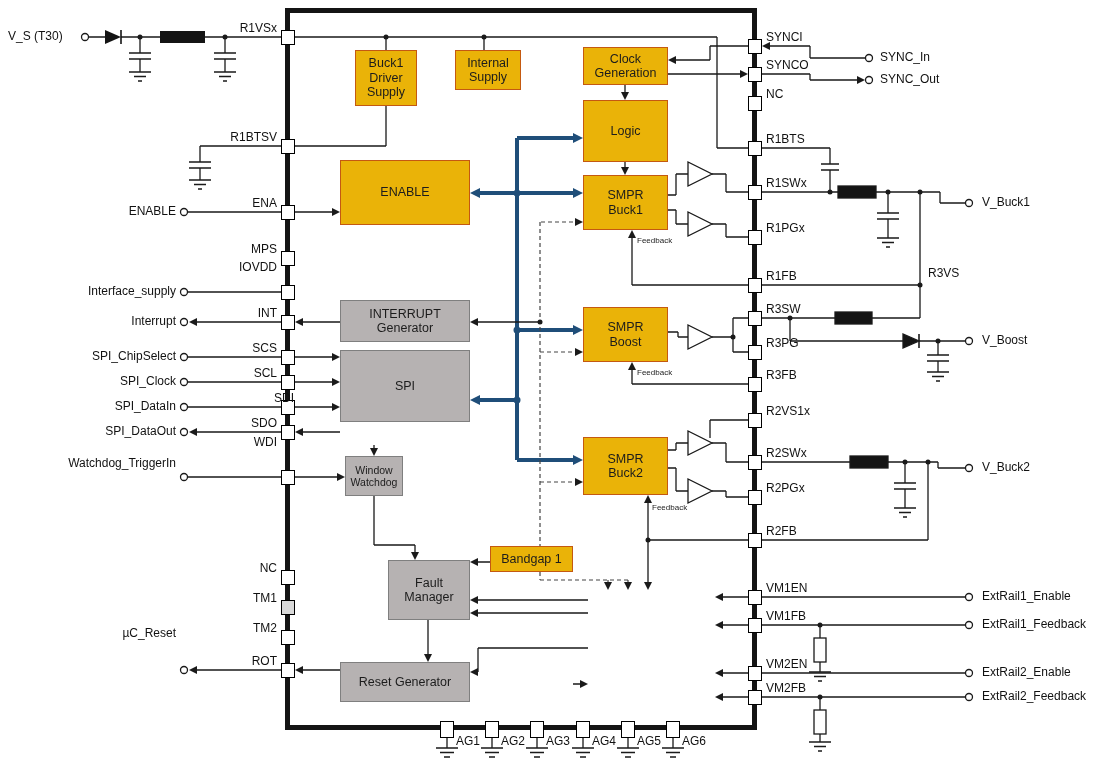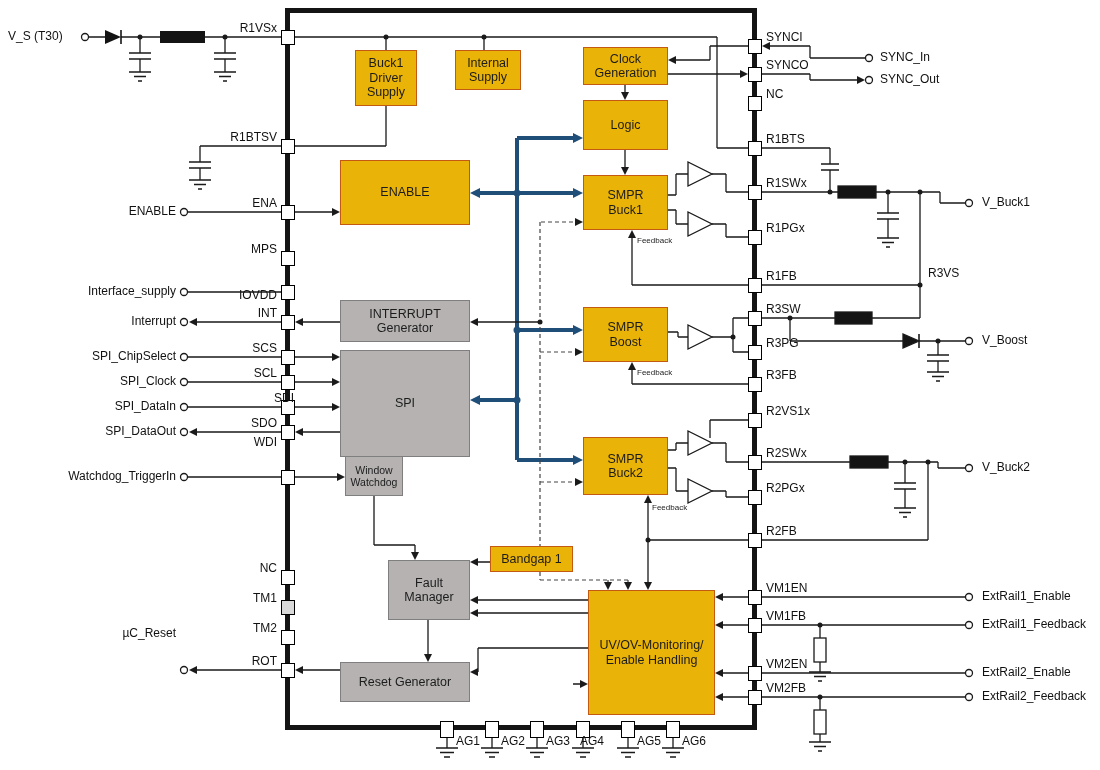--- a/index.html
+++ b/index.html
@@ -224,39 +224,37 @@
     </g>
   </svg>
 
   <div class="block orange" style="left:355px;top:50px;width:62px;height:56px">Buck1
 Driver
 Supply</div>
   <div class="block orange" style="left:455px;top:50px;width:66px;height:40px">Internal
 Supply</div>
   <div class="block orange" style="left:583px;top:47px;width:85px;height:38px">Clock
 Generation</div>
-  <div class="block orange" style="left:583px;top:100px;width:85px;height:50px">Logic</div>
+  <div class="block orange" style="left:583px;top:100px;width:85px;height:62px">Logic</div>
   <div class="block orange" style="left:340px;top:160px;width:130px;height:65px">ENABLE</div>
   <div class="block orange" style="left:583px;top:175px;width:85px;height:55px">SMPR
 Buck1</div>
   <div class="block orange" style="left:583px;top:307px;width:85px;height:55px">SMPR
 Boost</div>
   <div class="block orange" style="left:583px;top:437px;width:85px;height:58px">SMPR
 Buck2</div>
   <div class="block gray" style="left:340px;top:300px;width:130px;height:42px">INTERRUPT
 Generator</div>
-  <div class="block gray" style="left:340px;top:350px;width:130px;height:107px">SPI</div>
+  <div class="block gray" style="left:340px;top:350px;width:130px;height:72px">SPI</div>
   <div class="block gray small-block" style="left:345px;top:456px;width:58px;height:40px">Window
 Watchdog</div>
   <div class="block gray" style="left:340px;top:662px;width:130px;height:40px">Reset Generator</div>
   <div class="block gray" style="left:388px;top:560px;width:82px;height:60px">Fault
 Manager</div>
   <div class="block orange" style="left:490px;top:546px;width:83px;height:26px">Bandgap 1</div>
-  <div class="block orange" style="left:588px;top:590px;width:127px;height:125px">UV/OV-Monitoring/
-Enable Handling</div>
 
   <div class="pin" style="left:281px;top:29.5px"></div>
   <div class="pin" style="left:281px;top:138.5px"></div>
   <div class="pin" style="left:281px;top:204.5px"></div>
   <div class="pin" style="left:281px;top:250.5px"></div>
   <div class="pin" style="left:281px;top:284.5px"></div>
   <div class="pin" style="left:281px;top:314.5px"></div>
   <div class="pin" style="left:281px;top:349.5px"></div>
   <div class="pin" style="left:281px;top:374.5px"></div>
   <div class="pin" style="left:281px;top:399.5px"></div>
@@ -290,21 +288,21 @@
   <div class="pin bottom" style="left:485px;top:721px"></div>
   <div class="pin bottom" style="left:530px;top:721px"></div>
   <div class="pin bottom" style="left:576px;top:721px"></div>
   <div class="pin bottom" style="left:621px;top:721px"></div>
   <div class="pin bottom" style="left:666px;top:721px"></div>
 
   <div class="lbl lblR" style="left:197px;top:21px;width:80px">R1VSx</div>
   <div class="lbl lblR" style="left:197px;top:130px;width:80px">R1BTSV</div>
   <div class="lbl lblR" style="left:197px;top:196px;width:80px">ENA</div>
   <div class="lbl lblR" style="left:197px;top:242px;width:80px">MPS</div>
-  <div class="lbl lblR" style="left:197px;top:288px;width:80px">IOVDD</div>
+  <div class="lbl lblR" style="left:197px;top:260px;width:80px">IOVDD</div>
   <div class="lbl lblR" style="left:197px;top:306px;width:80px">INT</div>
   <div class="lbl lblR" style="left:197px;top:341px;width:80px">SCS</div>
   <div class="lbl lblR" style="left:197px;top:366px;width:80px">SCL</div>
   <div class="lbl lblR" style="left:214px;top:391px;width:80px">SDI</div>
   <div class="lbl lblR" style="left:197px;top:416px;width:80px">SDO</div>
   <div class="lbl lblR" style="left:197px;top:435px;width:80px">WDI</div>
   <div class="lbl lblR" style="left:197px;top:561px;width:80px">NC</div>
   <div class="lbl lblR" style="left:197px;top:591px;width:80px">TM1</div>
   <div class="lbl lblR" style="left:197px;top:621px;width:80px">TM2</div>
   <div class="lbl lblR" style="left:197px;top:654px;width:80px">ROT</div>
@@ -324,33 +322,33 @@
   <div class="lbl" style="left:766px;top:481px">R2PGx</div>
   <div class="lbl" style="left:766px;top:524px">R2FB</div>
   <div class="lbl" style="left:766px;top:581px">VM1EN</div>
   <div class="lbl" style="left:766px;top:609px">VM1FB</div>
   <div class="lbl" style="left:766px;top:657px">VM2EN</div>
   <div class="lbl" style="left:766px;top:681px">VM2FB</div>
 
   <div class="lbl" style="left:456px;top:734px">AG1</div>
   <div class="lbl" style="left:501px;top:734px">AG2</div>
   <div class="lbl" style="left:546px;top:734px">AG3</div>
-  <div class="lbl" style="left:580px;top:734px">AG4</div>
+  <div class="lbl" style="left:592px;top:734px">AG4</div>
   <div class="lbl" style="left:637px;top:734px">AG5</div>
   <div class="lbl" style="left:682px;top:734px">AG6</div>
 
   <div class="lbl" style="left:8px;top:29px">V_S (T30)</div>
   <div class="lbl lblR" style="left:20px;top:204px;width:156px">ENABLE</div>
   <div class="lbl lblR" style="left:20px;top:284px;width:156px">Interface_supply</div>
   <div class="lbl lblR" style="left:20px;top:314px;width:156px">Interrupt</div>
   <div class="lbl lblR" style="left:20px;top:349px;width:156px">SPI_ChipSelect</div>
   <div class="lbl lblR" style="left:20px;top:374px;width:156px">SPI_Clock</div>
   <div class="lbl lblR" style="left:20px;top:399px;width:156px">SPI_DataIn</div>
   <div class="lbl lblR" style="left:20px;top:424px;width:156px">SPI_DataOut</div>
-  <div class="lbl lblR" style="left:20px;top:469px;width:156px">Watchdog_TriggerIn</div>
+  <div class="lbl lblR" style="left:20px;top:456px;width:156px">Watchdog_TriggerIn</div>
   <div class="lbl lblR" style="left:20px;top:626px;width:156px">µC_Reset</div>
 
   <div class="lbl" style="left:880px;top:50px">SYNC_In</div>
   <div class="lbl" style="left:880px;top:72px">SYNC_Out</div>
   <div class="lbl" style="left:982px;top:195px">V_Buck1</div>
   <div class="lbl" style="left:928px;top:266px">R3VS</div>
   <div class="lbl" style="left:982px;top:333px">V_Boost</div>
   <div class="lbl" style="left:982px;top:460px">V_Buck2</div>
   <div class="lbl" style="left:982px;top:589px">ExtRail1_Enable</div>
   <div class="lbl" style="left:982px;top:617px">ExtRail1_Feedback</div>

